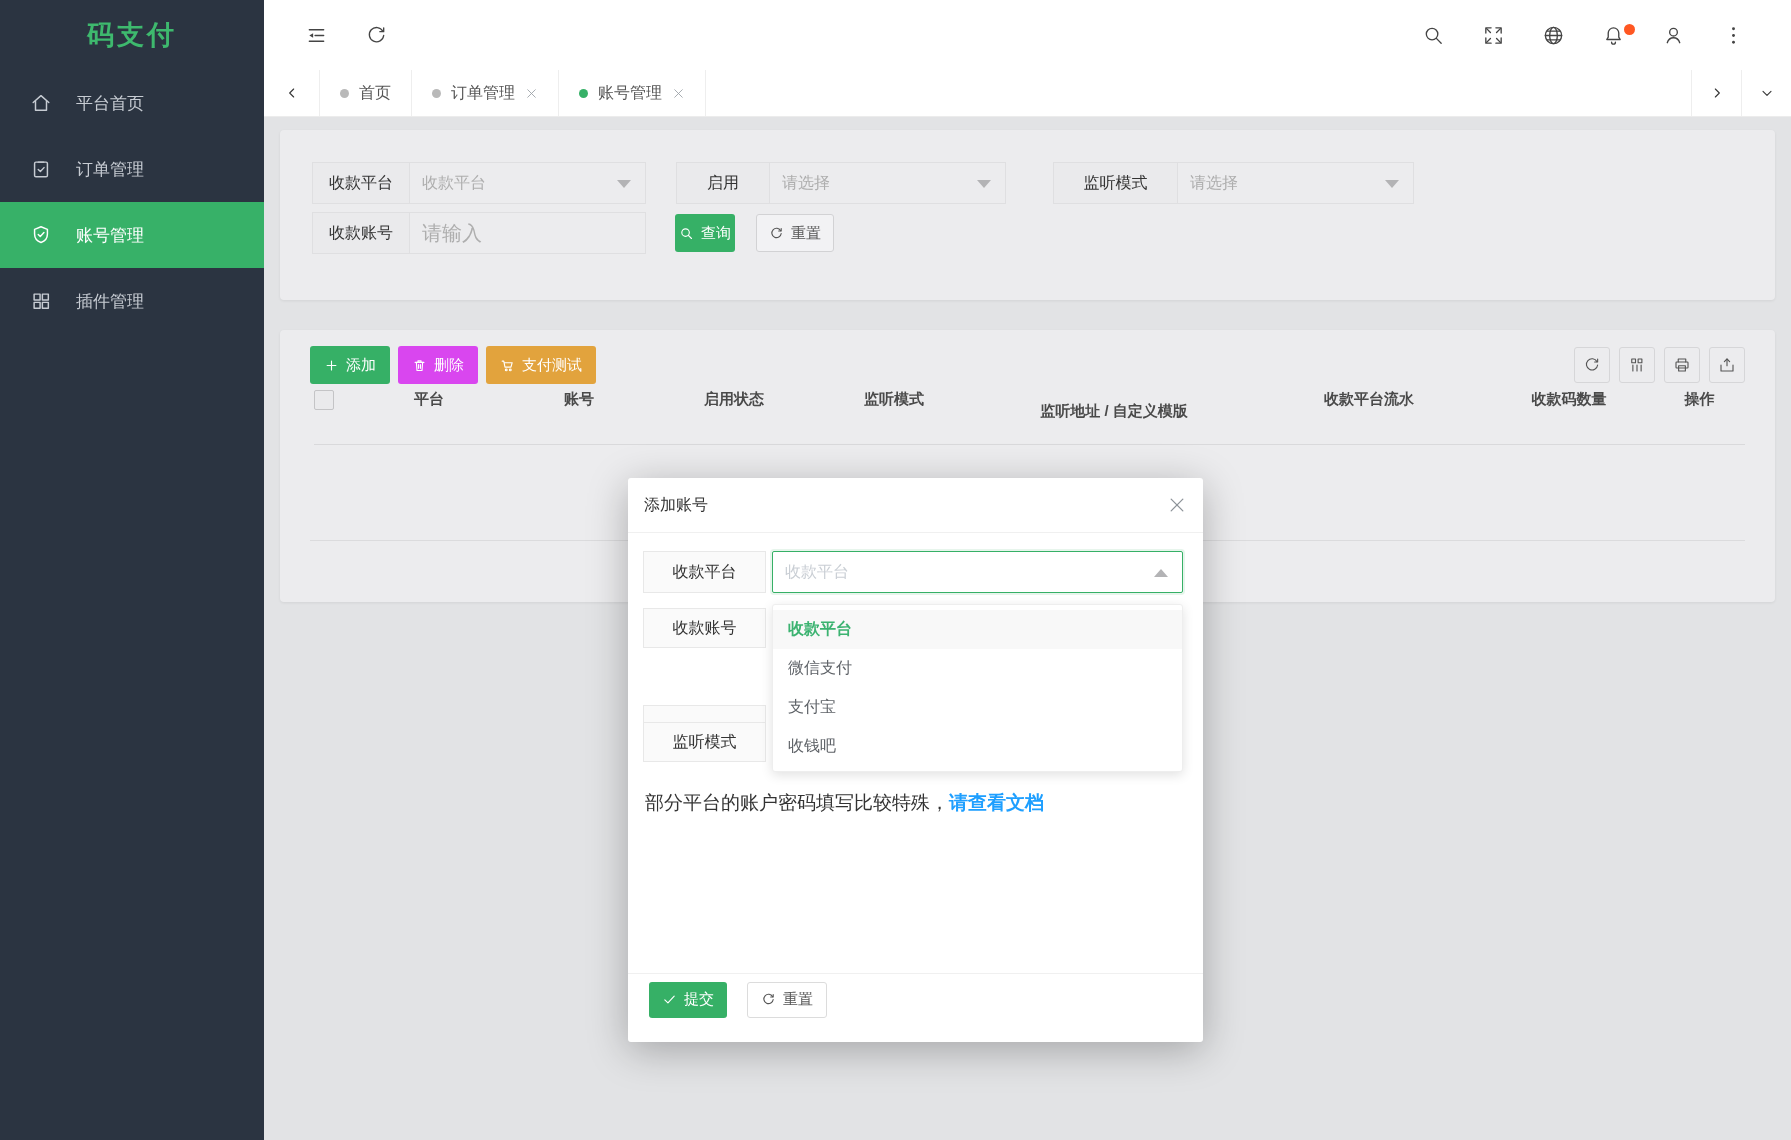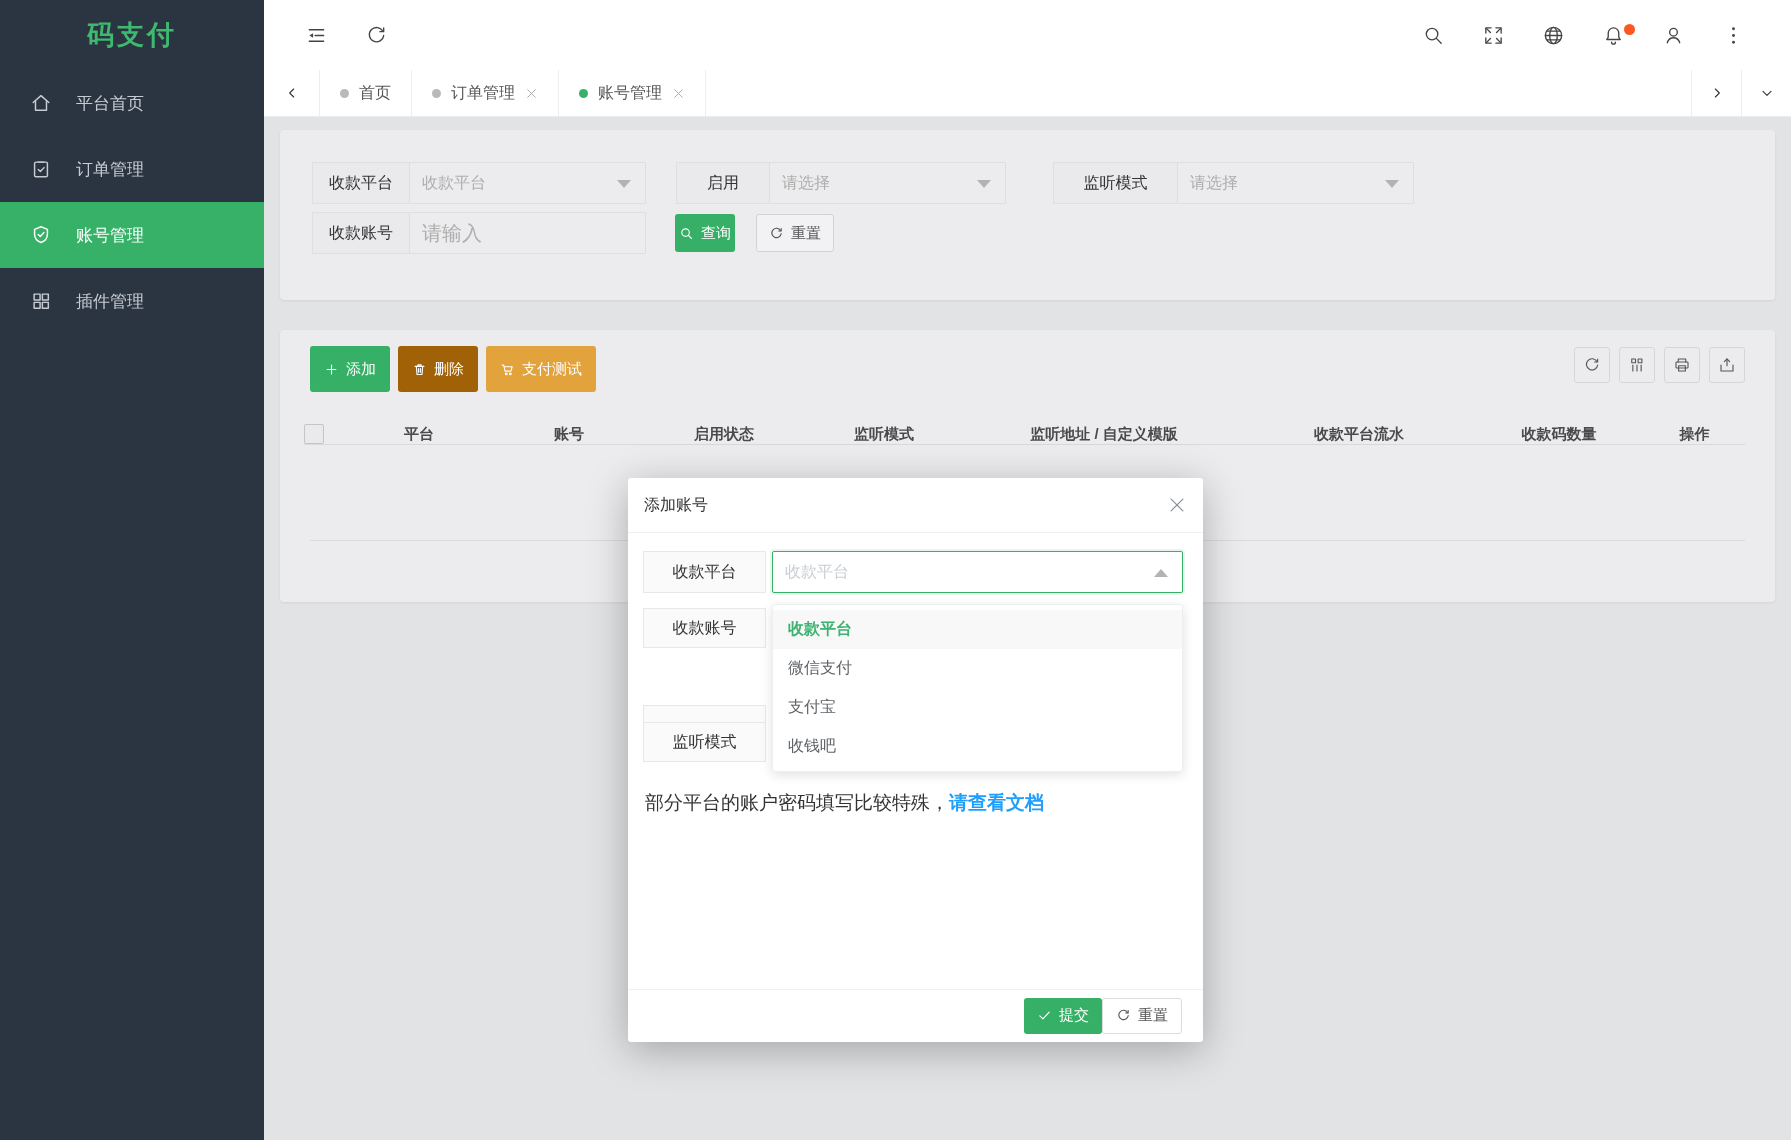--- a/index.html
+++ b/index.html
@@ -60,35 +60,35 @@
   .finput input::placeholder { color:#aeaeae; }
   .caret-down { position:absolute; right:14px; top:17px; width:0; height:0;
             border-left:7px solid transparent; border-right:7px solid transparent;
             border-top:8px solid #b3b3b5; }
 
   .btn { display:inline-flex; align-items:center; justify-content:center; gap:7px; border-radius:3px;
          font-size:15px; cursor:pointer; border:none; font-family:inherit; }
   .btn svg { width:15px; height:15px; stroke:currentColor; fill:none; stroke-width:1.8;
              stroke-linecap:round; stroke-linejoin:round; }
   .btn-green { background:#36b066; color:#fff; }
-  .btn-red { background:#a16207; color:#fff; }
+  .btn-red { background:#d946ef; color:#fff; }
   .btn-orange { background:#e2a33d; color:#fff; }
   .btn-plain { background:#f2f2f4; color:#555; border:1px solid #d2d2d4; }
   .btn-white { background:#fff; color:#555; border:1px solid #dcdcdc; }
 
   .tbl-btns { position:absolute; left:30px; top:16px; display:flex; gap:8px; }
-  .tbl-btns .btn { height:46px; padding:0 14px; }
+  .tbl-btns .btn { height:38px; padding:0 14px; }
   .tbl-tools { position:absolute; right:30px; top:17px; display:flex; gap:9px; }
   .tool-btn { width:36px; height:36px; border:1px solid #d6d6d8; border-radius:3px; display:flex;
               align-items:center; justify-content:center; cursor:pointer; }
   .tool-btn svg { width:18px; height:18px; stroke:#555; fill:none; stroke-width:1.5;
               stroke-linecap:round; stroke-linejoin:round; }
 
-  .thead { position:absolute; left:24px; right:30px; top:60px; height:55px; display:flex;
-           align-items:flex-end; border-bottom:1px solid #d9d9db; }
+  .thead { position:absolute; left:34px; right:30px; top:60px; height:55px; display:flex;
+           align-items:flex-start; border-bottom:1px solid #d9d9db; }
   .th { font-size:15px; font-weight:bold; color:#4a4a4a; text-align:center; }
   .th-check { width:40px; display:flex; align-items:center; }
   .checkbox { width:20px; height:20px; border:1px solid #c4c4c6; border-radius:2px; background:#eaeaec; cursor:pointer; }
   .trow-empty { position:absolute; left:30px; right:30px; top:115px; height:96px; border-bottom:1px solid #dbdbdd; }
 
   
   .modal { position:absolute; left:628px; top:478px; width:575px; height:564px; background:#fff;
            border-radius:3px; box-shadow:0 8px 40px rgba(0,0,0,0.28); z-index:10; }
   .modal-header { height:55px; border-bottom:1px solid #f0f0f0; display:flex; align-items:center;
            padding:0 16px; font-size:16px; color:#333; }
@@ -103,22 +103,22 @@
   .caret-up { position:absolute; right:14px; top:17px; width:0; height:0;
            border-left:7px solid transparent; border-right:7px solid transparent;
            border-bottom:8px solid #b3b3b5; }
   .dropdown { position:absolute; left:144px; top:126px; width:411px; background:#fff;
            border:1px solid #eee; border-radius:3px; box-shadow:0 3px 12px rgba(0,0,0,0.12);
            padding:5px 0; z-index:12; }
   .opt { height:39px; display:flex; align-items:center; padding:0 15px; font-size:16px; color:#5f6368; cursor:pointer; }
   .opt.selected { color:#3cb371; font-weight:bold; background:#f8f8f8; }
   .modal-tip { position:absolute; left:17px; top:312px; font-size:19px; color:#333; }
   .modal-tip .doc-link { color:#1e9fff; font-weight:bold; cursor:pointer; }
-  .modal-footer { position:absolute; left:0; right:0; bottom:1px; height:52px; border-top:1px solid #f0f0f0;
-           display:flex; align-items:center; justify-content:flex-end; gap:0; padding:0 21px; }
+  .modal-footer { position:absolute; left:0; right:0; bottom:17px; height:52px; border-top:1px solid #f0f0f0;
+           display:flex; align-items:center; justify-content:flex-start; gap:20px; padding:0 21px; }
   .modal-footer .btn { height:36px; padding:0 13px; }
 </style>
 </head>
 <body>
 
 <div class="sidebar">
   <div class="logo">码支付</div>
   <div class="menu">
     <div class="menu-item">
       <svg class="mi" viewBox="0 0 24 24">

